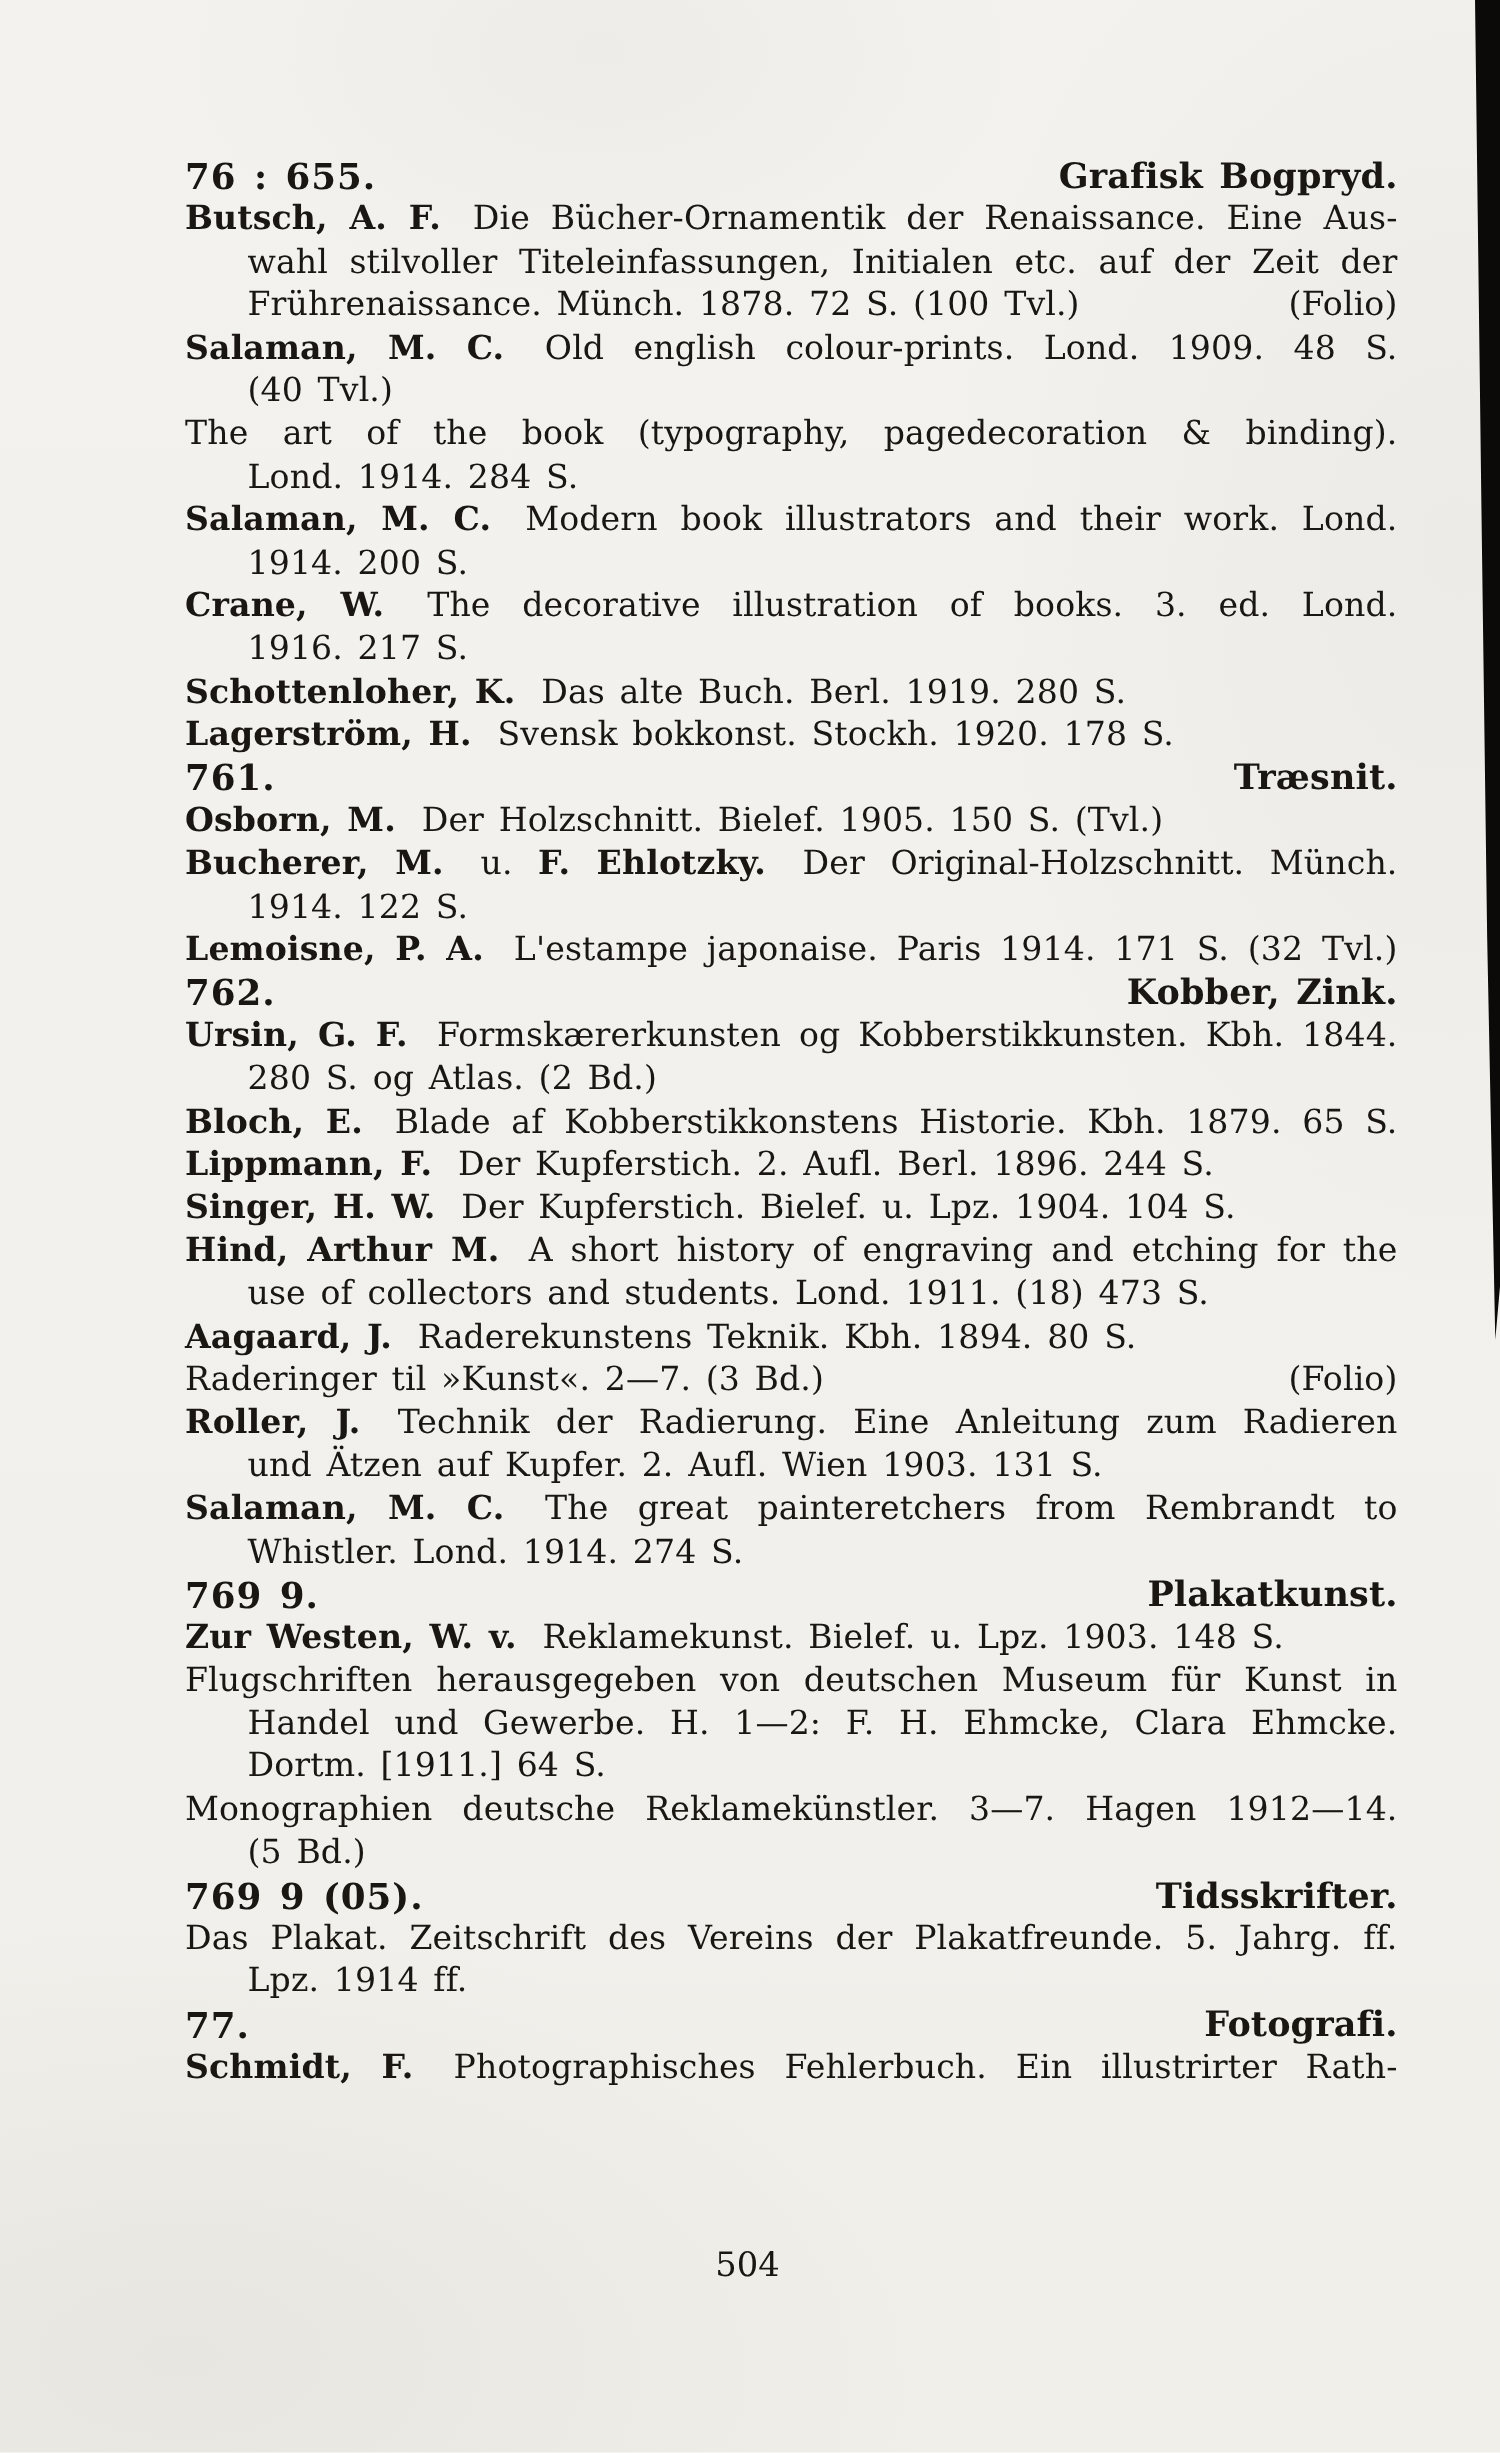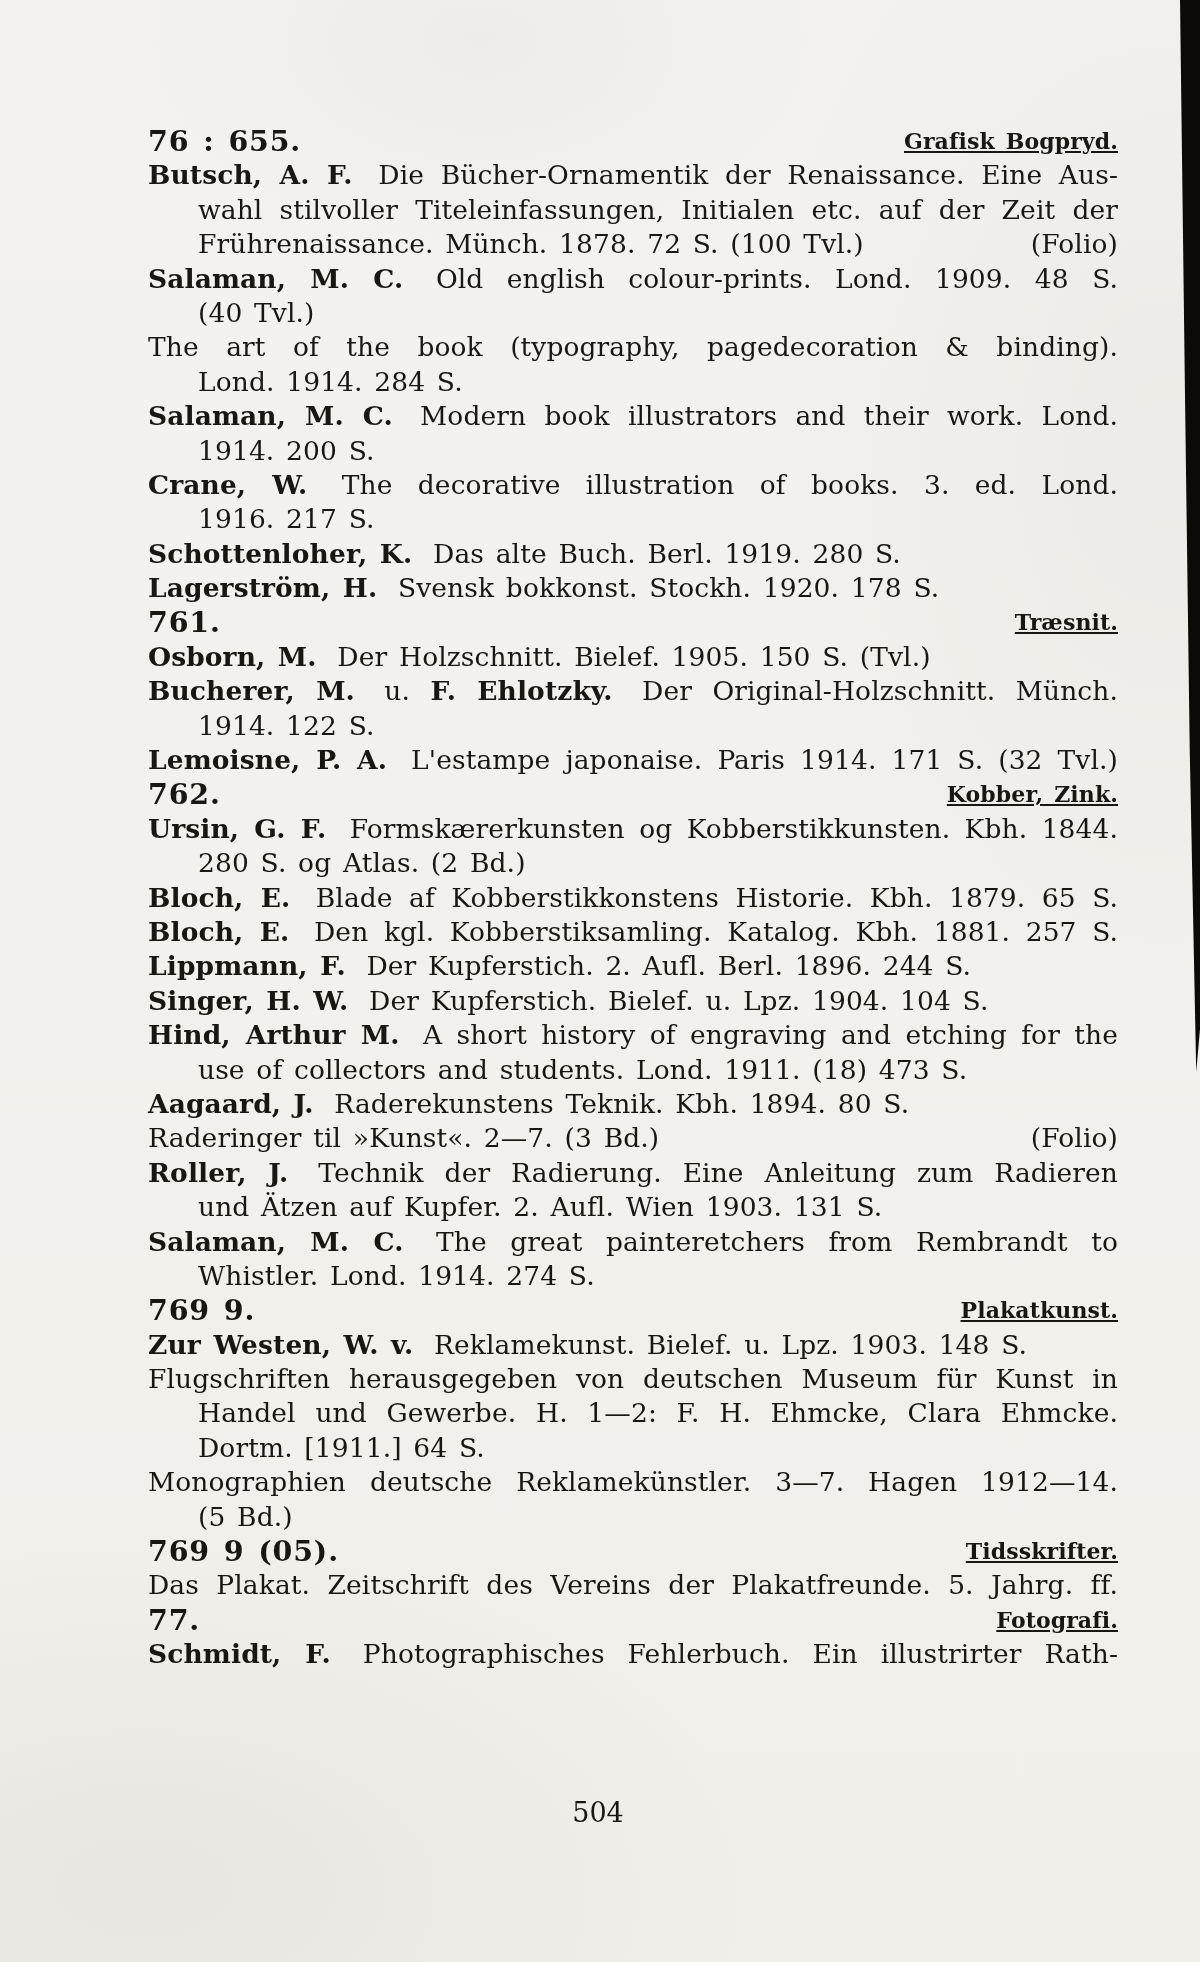--- a/index.html
+++ b/index.html
@@ -22,21 +22,21 @@
     font-size:26.5px; word-spacing:0.12em; letter-spacing:0.1px;
     text-align:left; white-space:nowrap;
   }
   .line.j { white-space:normal; text-align:justify; text-align-last:justify; }
   .line.cont { padding-left:50px; }
   .b { font-weight:700;margin-top:40px; }
   .b:not(:empty) { margin-right:9px; }
   .right { position:absolute; right:0; top:0; font-weight:400; }
   .hdr { display:flex; justify-content:space-between; align-items:center; }
   .hdr .code { font-weight:700; font-size:28.5px; letter-spacing:0.8px; }
-  .hdr .title { font-weight:700; font-size:22px;text-decoration:underline; }
+  .hdr .title { font-weight:700; font-size:28px; }
   .pagenum {
     position:absolute; top:1797px; left:12px; width:1172px;
     text-align:center; font-size:27px;
   }
   .scan-bar {
     position:absolute; top:0; right:0; width:27px; height:1072px;
     background:#0b0a08;
     clip-path: polygon(26% 0%, 100% 0%, 100% 96%, 86% 100%, 62% 70%, 45% 38%, 34% 16%);
   }
 </style>
@@ -126,24 +126,20 @@
     <span class="b">Ursin, G. F.</span>
     <span>Formskærerkunsten og Kobberstikkunsten. Kbh. 1844.</span>
   </div>
   <div class="line cont">
     <span>280 S. og Atlas. (2 Bd.)</span>
   </div>
   <div class="line j">
     <span class="b">Bloch, E.</span>
     <span>Blade af Kobberstikkonstens Historie. Kbh. 1879. 65 S.</span>
   </div>
-  <div class="line j">
-    <span class="b">Bloch, E.</span>
-    <span>Den kgl. Kobberstiksamling. Katalog. Kbh. 1881. 257 S.</span>
-  </div>
   <div class="line">
     <span class="b">Lippmann, F.</span>
     <span>Der Kupferstich. 2. Aufl. Berl. 1896. 244 S.</span>
   </div>
   <div class="line">
     <span class="b">Singer, H. W.</span>
     <span>Der Kupferstich. Bielef. u. Lpz. 1904. 104 S.</span>
   </div>
   <div class="line j">
     <span class="b">Hind, Arthur M.</span>
@@ -200,20 +196,23 @@
     <span>(5 Bd.)</span>
   </div>
 
   <div class="line hdr">
     <span class="code">769 9 (05).</span>
     <span class="title">Tidsskrifter.</span>
   </div>
   <div class="line j">
     <span>Das Plakat. Zeitschrift des Vereins der Plakatfreunde. 5. Jahrg. ff.</span>
   </div>
+  <div class="line cont">
+    <span>Lpz. 1914 ff.</span>
+  </div>
 
   <div class="line hdr">
     <span class="code">77.</span>
     <span class="title">Fotografi.</span>
   </div>
   <div class="line j">
     <span class="b">Schmidt, F.</span>
     <span>Photographisches Fehlerbuch. Ein illustrirter Rath-</span>
   </div>
 

